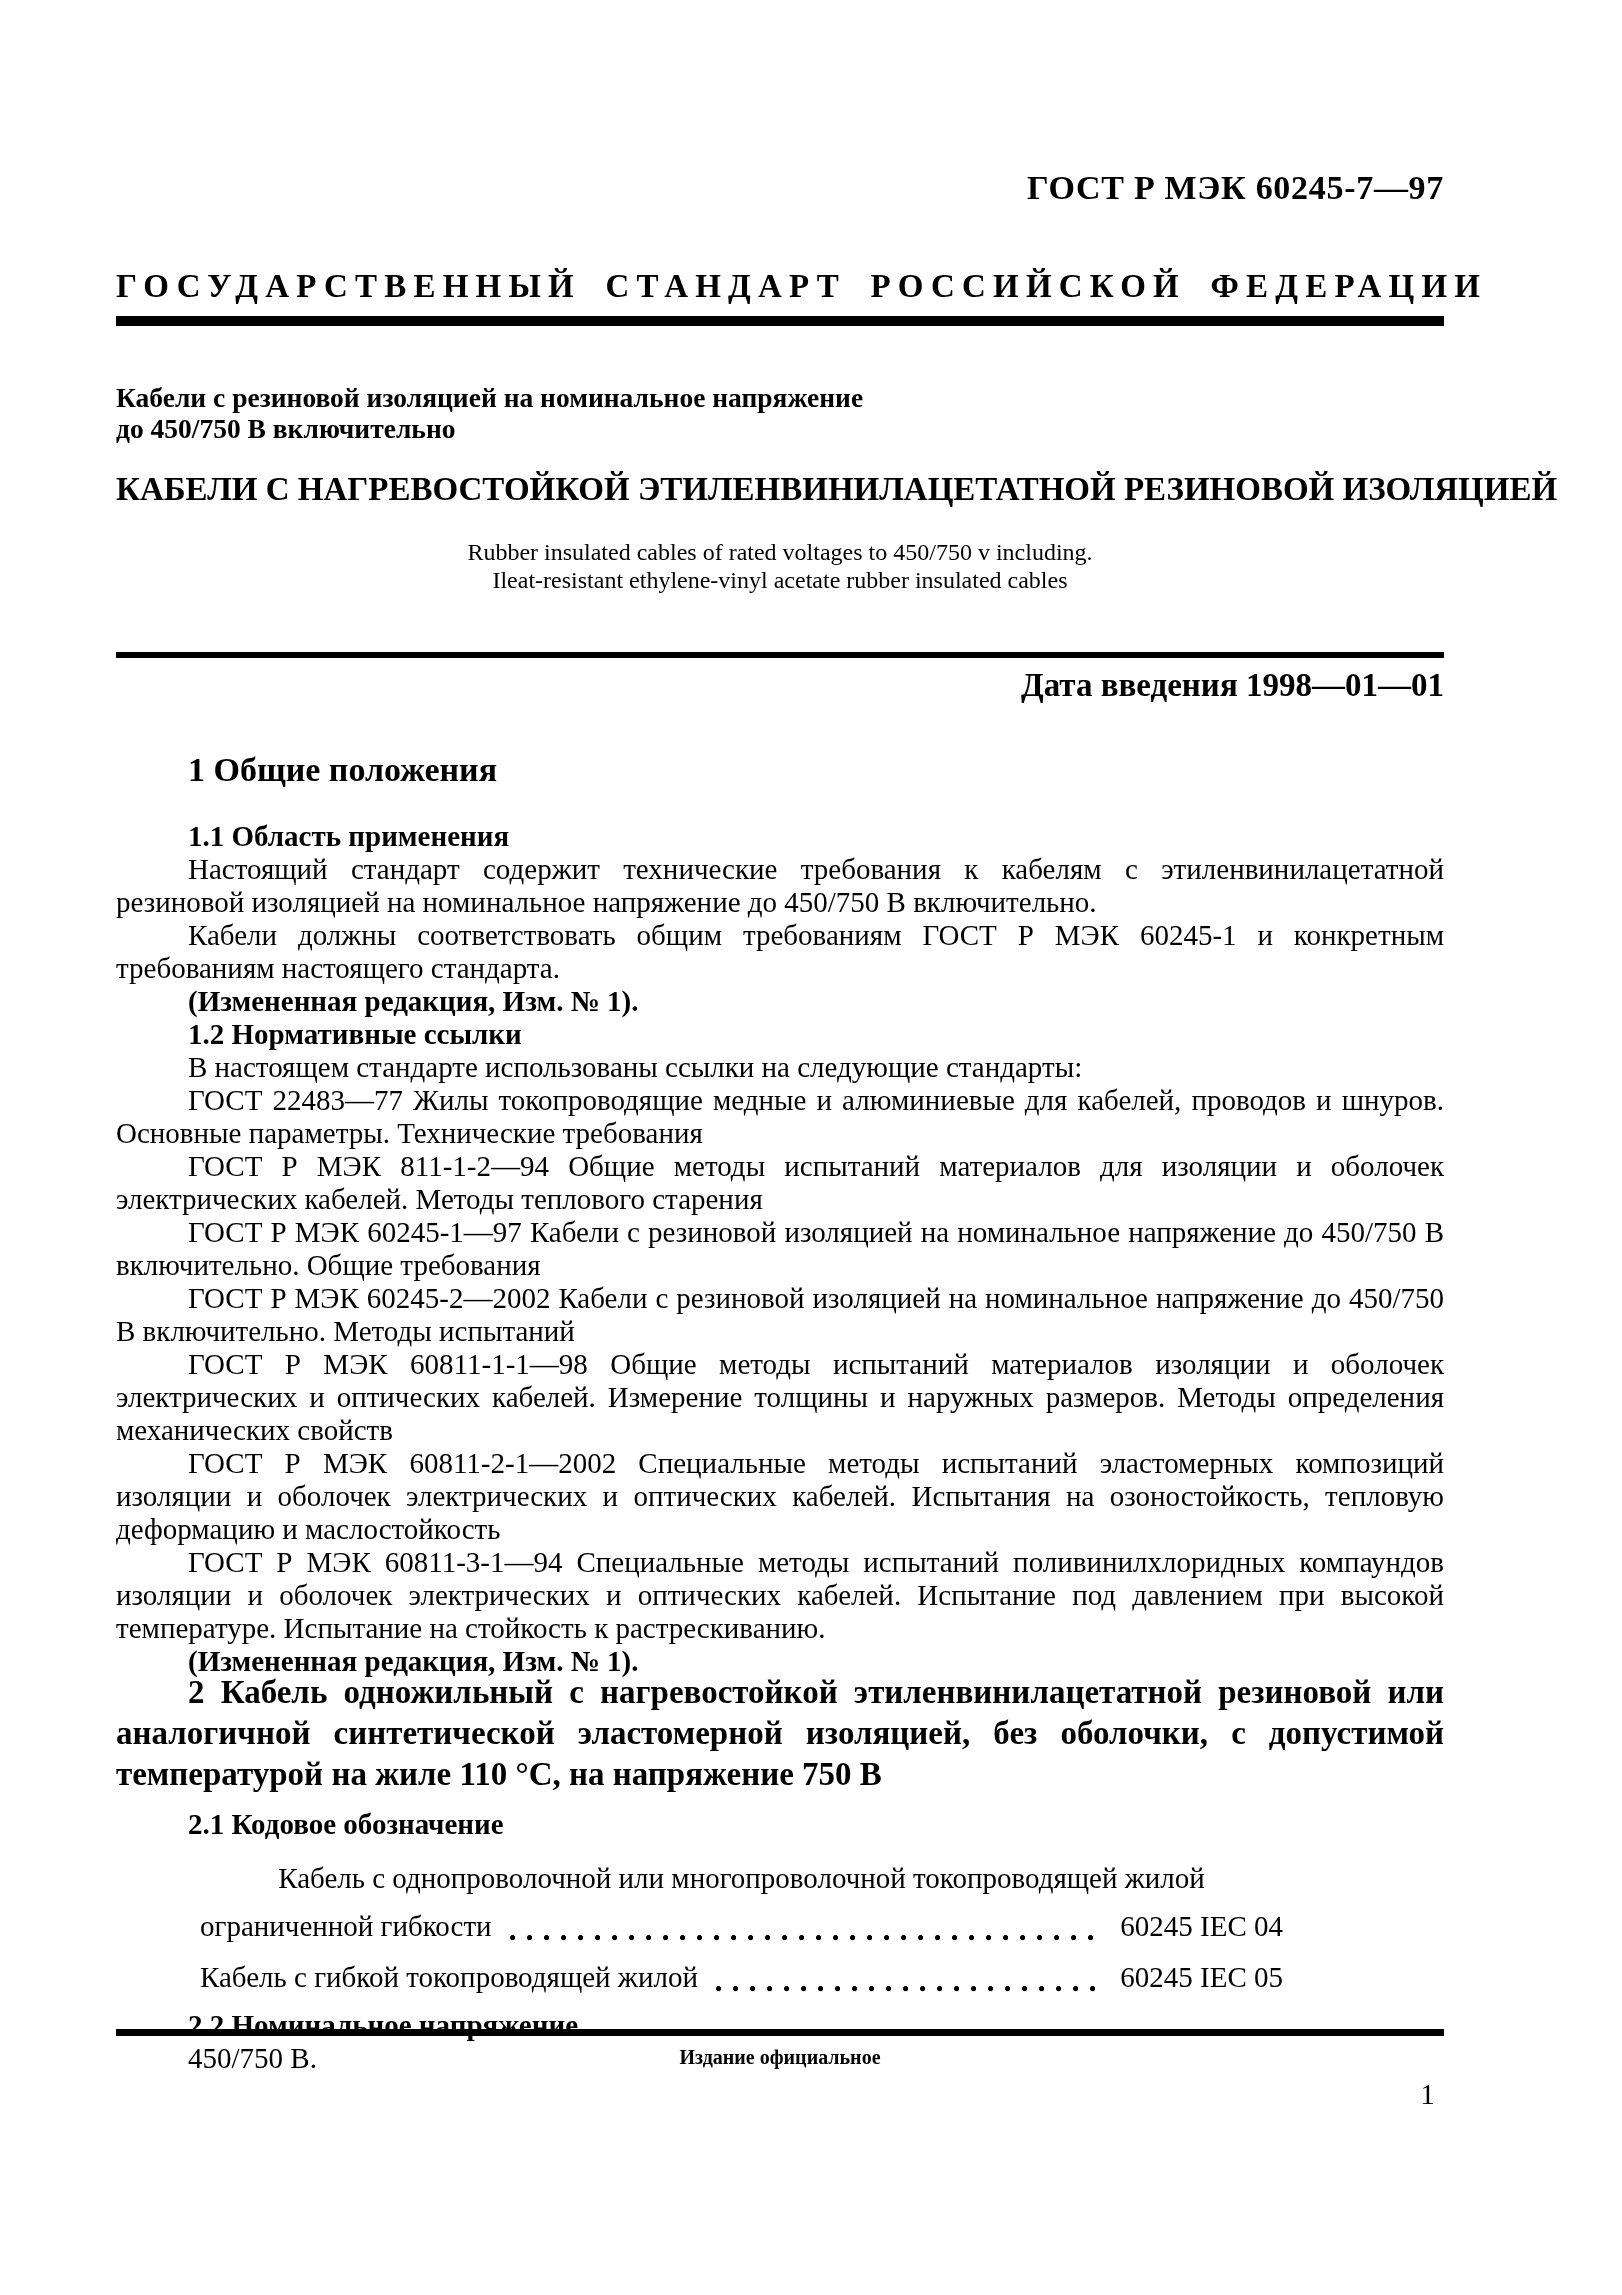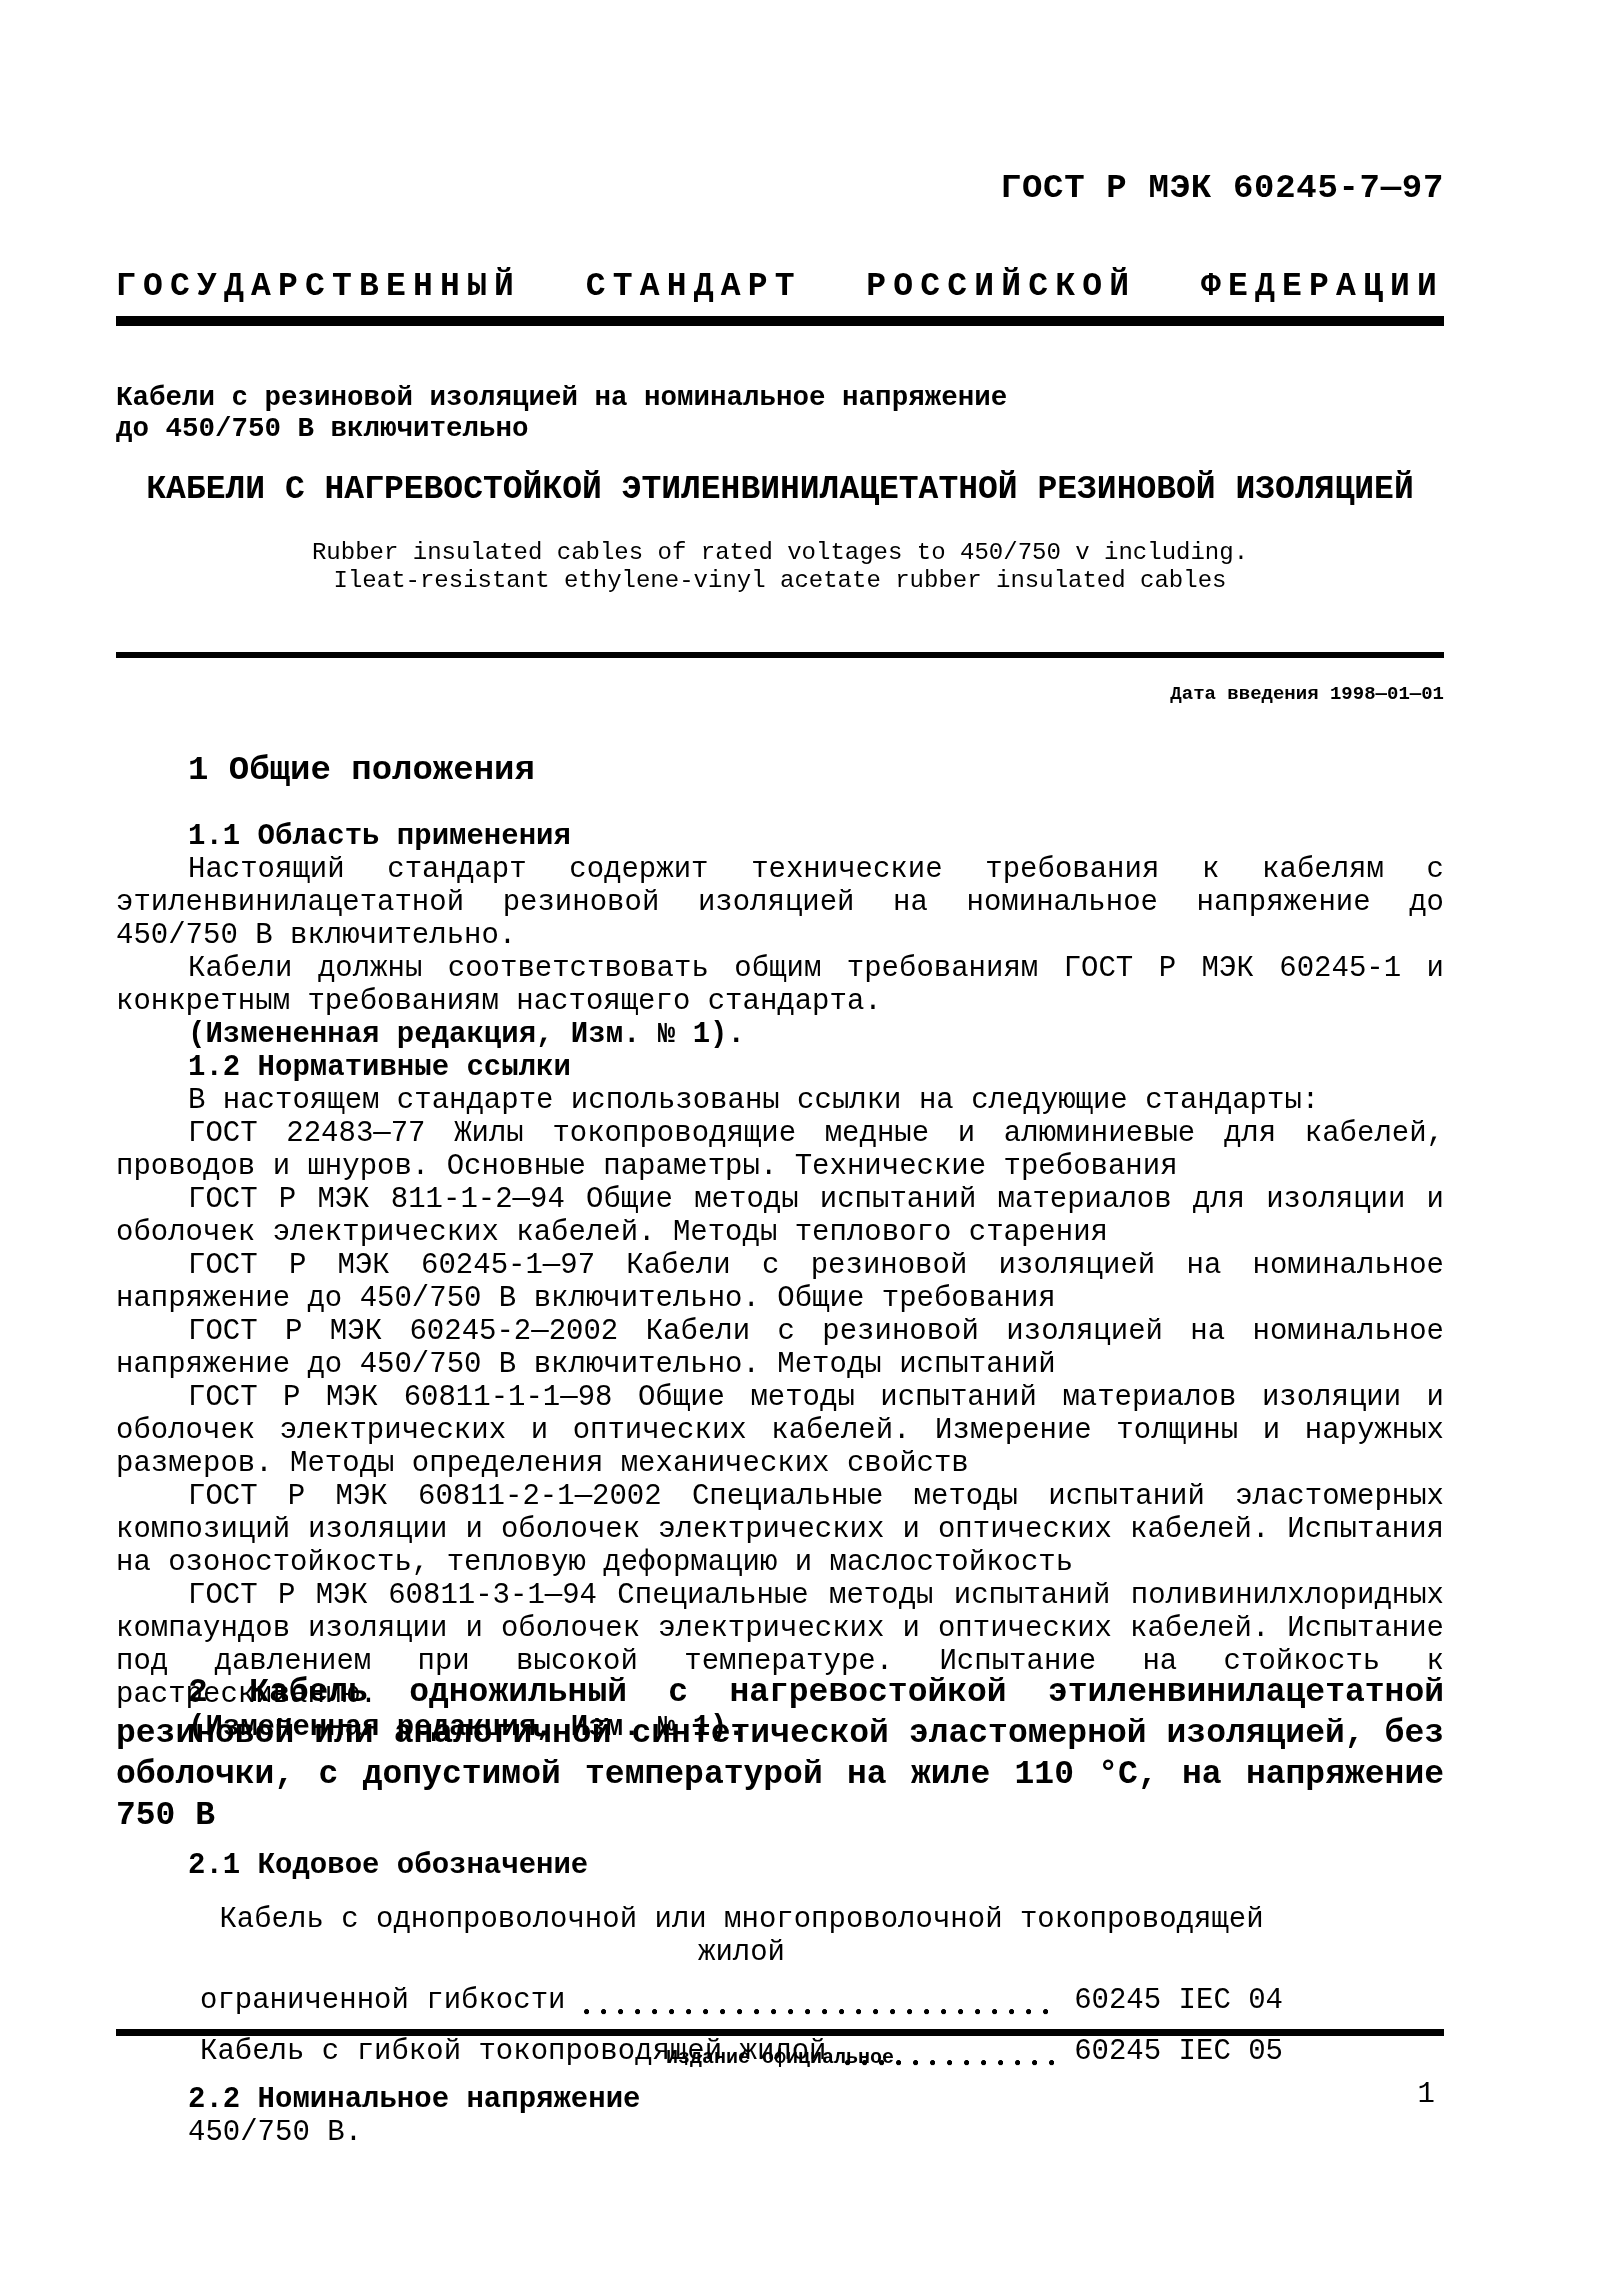--- a/index.html
+++ b/index.html
@@ -1,20 +1,20 @@
 <!DOCTYPE html>
 <html style="font-size:10.5px"><head>
 <meta charset="utf-8">
 <style>
   html,body{margin:0;padding:0;background:#888;}
   .page{
     position:relative;
     width:1622px;height:2295px;
     background:#ffffff;
-    font-family:Liberation Mono, monospace;
+    font-family:Liberation Serif, serif;
     color:#000;
     overflow:hidden;
   }
   .content{position:absolute;left:116px;width:1328px;}
 
   .doc-number{
     top:169px;
     text-align:right;
     font-size:34px;font-weight:bold;
     letter-spacing:0.7px;
@@ -42,21 +42,21 @@
   }
   .english{
     top:539px;
     text-align:center;
     font-size:24px;line-height:27.5px;
   }
   .rule-mid{top:652px;height:5.9px;background:#000;}
   .date-line{
     top:667px;
     text-align:right;
-    font-size:19px;font-weight:bold;margin-top:16px;
+    font-size:33px;font-weight:bold;
   }
   .s1-heading{
     top:751px;
     padding-left:72px;
     font-size:34px;font-weight:bold;
   }
   .body-block{
     top:820px;
     font-size:29px;line-height:33px;
     text-align:justify;

